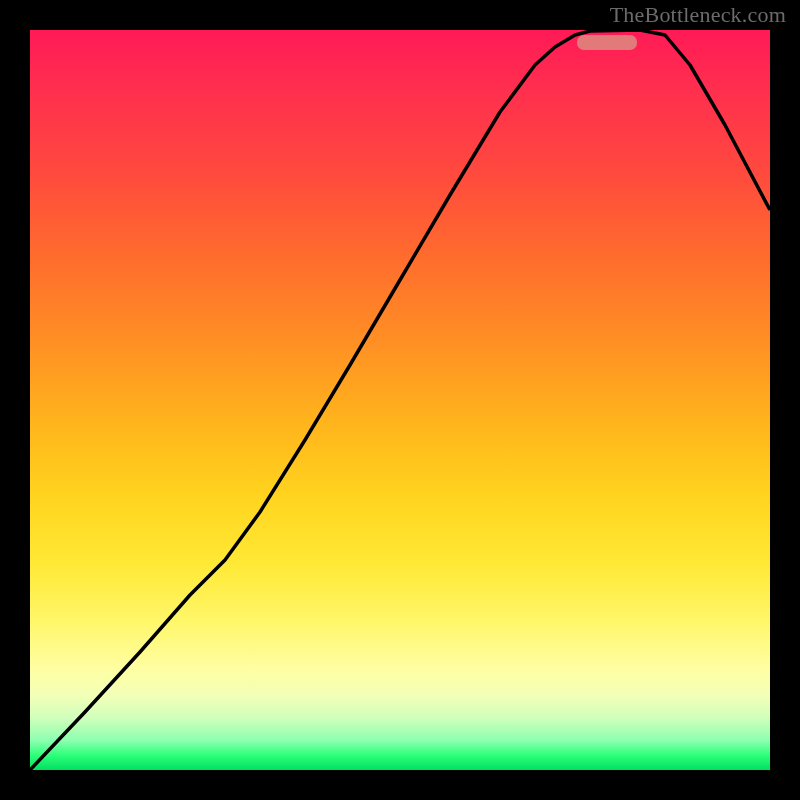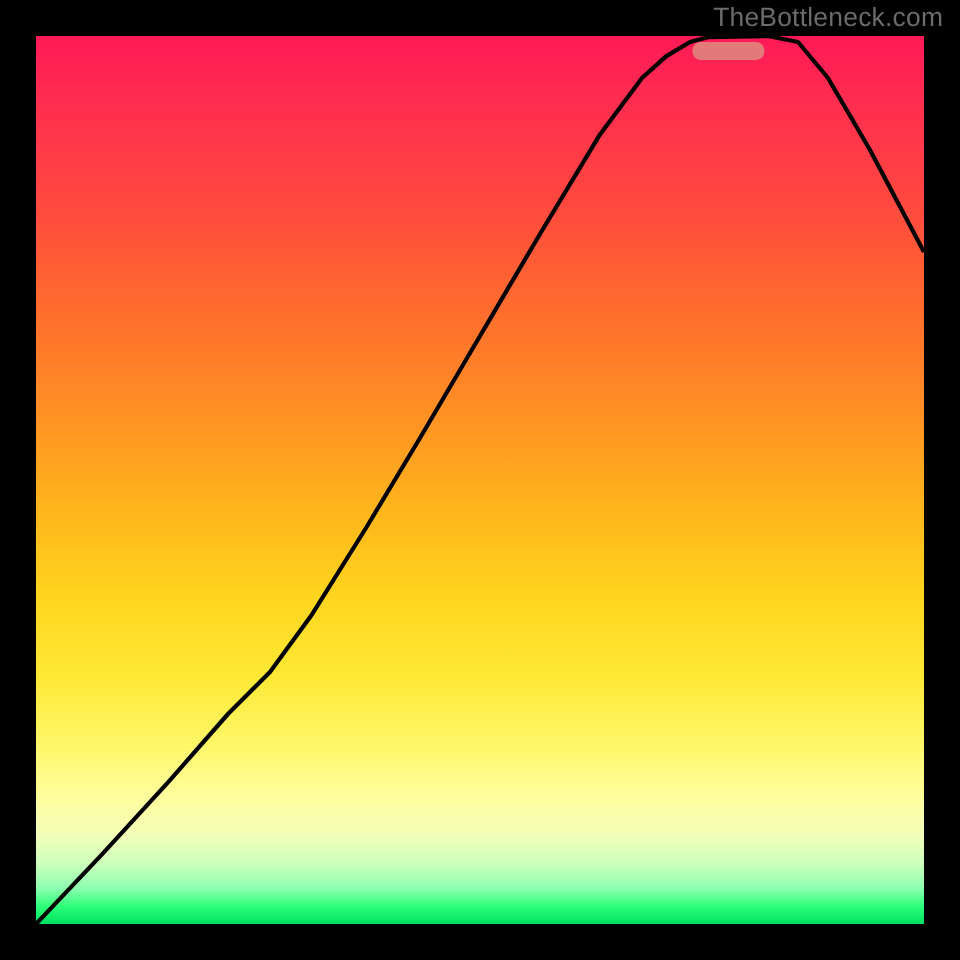--- a/index.html
+++ b/index.html
@@ -11,20 +11,21 @@
     overflow: hidden;
     font-family: Arial, Helvetica, sans-serif;
   }
   .frame {
     position: absolute;
     left: 0;
     top: 0;
     width: 800px;
     height: 800px;
     background: #000;
+    font-family: Liberation Serif, serif;
   }
   .plot-area {
     position: absolute;
     left: 30px;
     top: 30px;
     width: 740px;
     height: 740px;
     overflow: hidden;
   }
   

